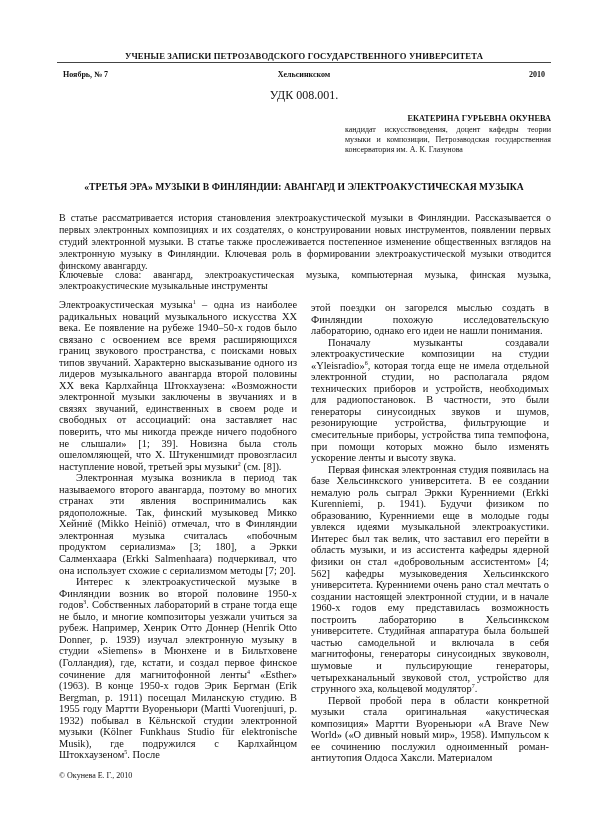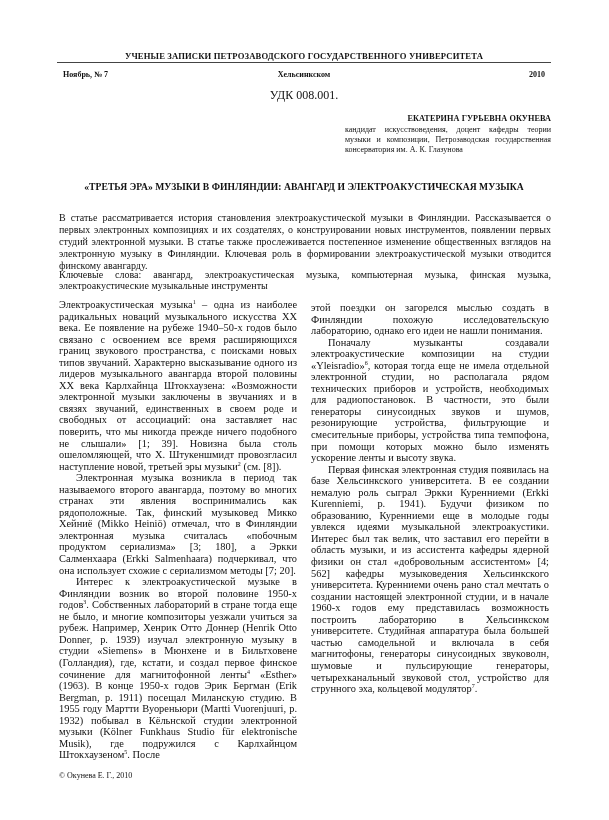--- a/index.html
+++ b/index.html
@@ -176,17 +176,18 @@
   <div class="col col-left">
     <p><span>Электроакустическая музыка</span><sup>1</sup><span> – одна из наиболее радикальных новаций музыкального искусства XX века. Ее появление на рубеже 1940–50-х годов было связано с освоением все время расширяющихся границ звукового пространства, с поисками новых типов звучаний. Характерно высказывание одного из лидеров музыкального авангарда второй половины XX века Карлхайнца Штокхаузена: «Возможности электронной музыки заключены в звучаниях и в связях звучаний, единственных в своем роде и свободных от ассоциаций: она заставляет нас поверить, что мы никогда прежде ничего подобного не слышали» [1; 39]. Новизна была столь ошеломляющей, что Х. Штукеншмидт провозгласил наступление новой, третьей эры музыки</span><sup>2</sup><span> (см. [8]).</span></p>
     <p class="indent">Электронная музыка возникла в период так называемого второго авангарда, поэтому во многих странах эти явления воспринимались как рядоположные. Так, финский музыковед Микко Хейниё (Mikko Heiniö) отмечал, что в Финляндии электронная музыка считалась «побочным продуктом сериализма» [3; 180], а Эркки Салменхаара (Erkki Salmenhaara) подчеркивал, что она использует схожие с сериализмом методы [7; 20].</p>
     <p class="indent"><span>Интерес к электроакустической музыке в Финляндии возник во второй половине 1950-х годов</span><sup>3</sup><span>. Собственных лабораторий в стране тогда еще не было, и многие композиторы уезжали учиться за рубеж. Например, Хенрик Отто Доннер (Henrik Otto Donner, р. 1939) изучал электронную музыку в студии «Siemens» в Мюнхене и в Бильтховене (Голландия), где, кстати, и создал первое финское сочинение для магнитофонной ленты</span><sup>4</sup><span> «Esther» (1963). В конце 1950-х годов Эрик Бергман (Erik Bergman, р. 1911) посещал Миланскую студию. В 1955 году Мартти Вуореньюри (Martti Vuorenjuuri, р. 1932) побывал в Кёльнской студии электронной музыки (Kölner Funkhaus Studio für elektronische Musik), где подружился с Карлхайнцом Штокхаузеном</span><sup>5</sup><span>. После</span></p>
   </div>
 
   <div class="col col-right">
     <p>этой поездки он загорелся мыслью создать в Финляндии похожую исследовательскую лабораторию, однако его идеи не нашли понимания.</p>
     <p class="indent"><span>Поначалу музыканты создавали электроакустические композиции на студии «Yleisradio»</span><sup>6</sup><span>, которая тогда еще не имела отдельной электронной студии, но располагала рядом технических приборов и устройств, необходимых для радиопостановок. В частности, это были генераторы синусоидных звуков и шумов, резонирующие устройства, фильтрующие и смесительные приборы, устройства типа темпофона, при помощи которых можно было изменять ускорение ленты и высоту звука.</span></p>
     <p class="indent"><span>Первая финская электронная студия появилась на базе Хельсинкского университета. В ее создании немалую роль сыграл Эркки Куренниеми (Erkki Kurenniemi, р. 1941). Будучи физиком по образованию, Куренниеми еще в молодые годы увлекся идеями музыкальной электроакустики. Интерес был так велик, что заставил его перейти в область музыки, и из ассистента кафедры ядерной физики он стал «добровольным ассистентом» [4; 562] кафедры музыковедения Хельсинкского университета. Куренниеми очень рано стал мечтать о создании настоящей электронной студии, и в начале 1960-х годов ему представилась возможность построить лабораторию в Хельсинкском университете. Студийная аппаратура была большей частью самодельной и включала в себя магнитофоны, генераторы синусоидных звуковолн, шумовые и пульсирующие генераторы, четырехканальный звуковой стол, устройство для струнного эха, кольцевой модулятор</span><sup>7</sup><span>.</span></p>
+    <p class="indent">Первой пробой пера в области конкретной музыки стала оригинальная «акустическая композиция» Мартти Вуореньюри «A Brave New World» («О дивный новый мир», 1958). Импульсом к ее сочинению послужил одноименный роман-антиутопия Олдоса Хаксли. Материалом</p>
   </div>
 
   <div class="copyright">© Окунева Е. Г., 2010</div>
 
 </div>
 
 </body></html>

